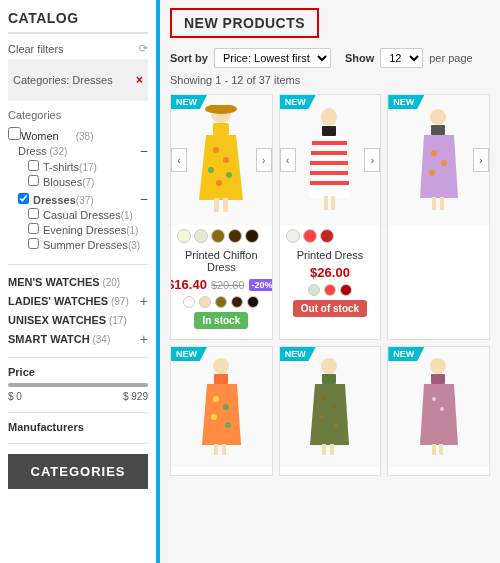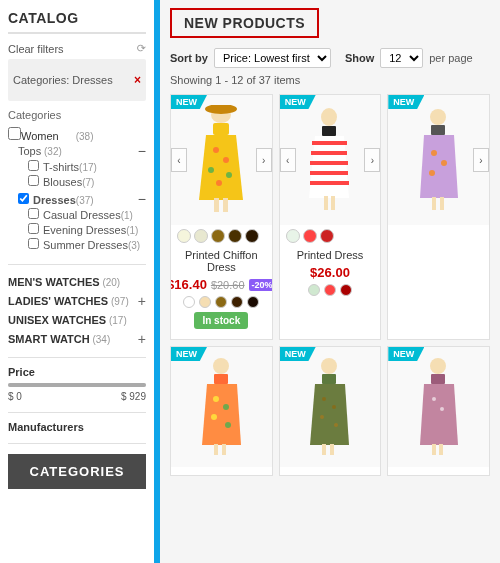--- a/index.html
+++ b/index.html
@@ -1,21 +1,21 @@
 <!DOCTYPE html>
 <html><head>
   <meta charset="utf-8">
   <style>
     * { box-sizing: border-box; margin: 0; padding: 0; }
     body { font-family: Arial, sans-serif; font-size: 12px; background: #f5f5f5; color: #333; }
 
     .container { display: flex; width: 500px; min-height: 563px; background: #f5f5f5; }
 
     
-    .sidebar { width: 160px; min-width: 160px; background: #fff; padding: 10px 8px; border-right: 6px solid #0ea5e9; }
+    .sidebar { width: 160px; min-width: 160px; background: #fff; padding: 10px 8px; border-right: 4px solid #0ea5e9; }
 
     .sidebar-catalog-title {
       font-size: 14px; font-weight: bold; color: #333; text-transform: uppercase;
       border-bottom: 2px solid #e0e0e0; padding-bottom: 6px; margin-bottom: 8px;
       letter-spacing: 0.5px;
     }
 
     .clear-filters-row { display: flex; justify-content: space-between; align-items: center; margin-bottom: 4px; }
     .clear-filters-label { color: #555; font-size: 11px; }
     .clear-filters-icon { color: #999; font-size: 11px; cursor: pointer; }
@@ -151,21 +151,21 @@
     <ul class="category-list">
 
       <li class="category-item level0">
         <div class="cat-row">
           <span><input type="checkbox" style=""><span class="cat-name">Women</span><span class="cat-count">(38)</span></span>
         </div>
         <ul class="sub-list">
 
           <li class="sub-item">
             <div class="sub-row">
-              <span><span class="sub-name">Tops</span><span class="sub-count"> (32)</span></span>
+              <span><span class="sub-name">Dress</span><span class="sub-count"> (32)</span></span>
               <span class="toggle">−</span>
             </div>
             <ul class="sub-list">
               <li class="sub-item">
                 <div class="sub-row">
                   <span><input type="checkbox" style=""><span class="sub-name">T-shirts</span><span class="sub-count">(17)</span></span>
                 </div>
               </li>
               <li class="sub-item">
                 <div class="sub-row">
@@ -345,20 +345,21 @@
         <div class="product-name">Printed Dress</div>
         <div class="product-card-bottom">
           <div class="product-price-row">
             <span class="price-new">$26.00</span>
           </div>
           <div style="display:flex; gap:4px; justify-content:center; padding:2px 6px;">
             <div class="swatch" style="background:#d0e8d0;width:12px;height:12px;"></div>
             <div class="swatch" style="background:#ff4444;width:12px;height:12px;"></div>
             <div class="swatch" style="background:#aa0000;width:12px;height:12px;"></div>
           </div>
+          <span class="stock-badge out-of-stock">Out of stock</span>
         </div>
       </div>
 
       <div class="product-card" style="overflow:hidden;">
         <div class="product-img-wrap">
           <div class="new-badge">NEW</div>
           <div class="nav-arrow right">›</div>
           <svg width="45" height="105" viewBox="0 0 45 105">
             <ellipse cx="22" cy="9" rx="8" ry="8" fill="#f5deb3"></ellipse>
             <rect x="15" y="17" width="14" height="10" rx="1" fill="#555"></rect>

